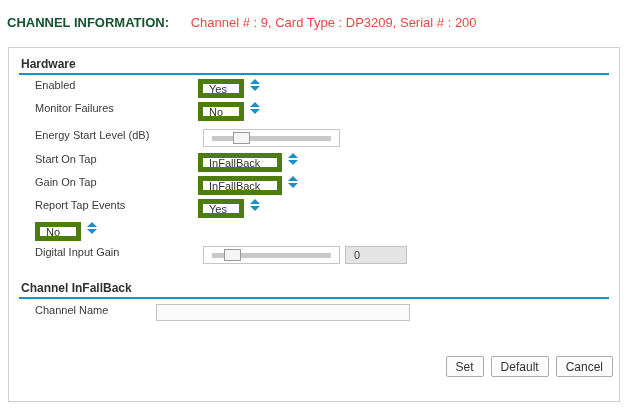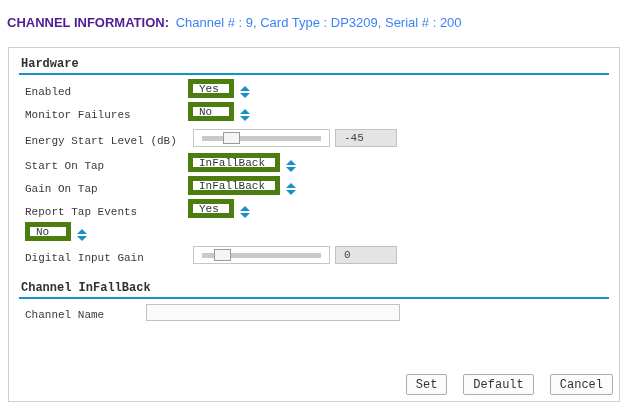--- a/index.html
+++ b/index.html
@@ -10,64 +10,63 @@
     font-family: "Liberation Sans", sans-serif;
     position: relative;
     overflow: hidden;
   }
 
   
   .page-header {
     position: absolute; left: 7px; top: 15px;
     font-size: 13px; white-space: nowrap;
   }
-  .page-header .title { color: #4c1d95; font-weight: bold; }
-  .page-header .subtitle { color: #3b82f6; margin-left: 3px; }
+  .page-header .title { color: #14532d; font-weight: bold; }
+  .page-header .subtitle { color: #ef4444; margin-left: 18px; }
 
   
   .panel {
     position: absolute; left: 8px; top: 47px;
     width: 612px; height: 355px;
     border: 1px solid #cfcfcf;
     background: #ffffff;
-    font-family: Liberation Mono, monospace;
   }
   .section-title {
     margin: 9px 10px 0 10px;
     padding: 0 0 2px 2px;
     font-size: 12px; font-weight: bold; color: #303030;
     line-height: 14px;
     border-bottom: 2px solid #1792c8;
   }
   .section-title.second { margin-top: 17px; }
 
   
   .row {
-    display: flex; align-items: flex-end;
-    margin: 4px 0 0 16px; height: 19px;
+    display: flex; align-items: flex-start;
+    margin: 4px 0 0 26px; height: 19px;
   }
   .row.slider-row-1 { margin-top: 8px; height: 18px; }
   .row.after-slider  { margin-top: 6px; }
   .row.slider-row-2 { margin-top: 5px; height: 18px; }
   .row.cn-row { margin-top: 5px; height: 17px; gap: 8px; }
 
   .field-label {
     width: 163px; flex-shrink: 0;
     font-size: 11px; color: #3a3a3a;
   }
   .cn-row .field-label { width: 113px; }
 
   
   .select-box {
     height: 19px; border: 5px solid #4d7c0f; background: #fff;
     font-size: 11px; color: #333;
     display: flex; align-items: center; padding-left: 6px;
   }
   .select-box.narrow { width: 46px; }
-  .select-box.wide   { width: 92px; }
+  .select-box.wide   { width: 84px; }
 
   
   .spinner {
     margin-left: 6px; display: flex; flex-direction: column;
     gap: 2px; cursor: pointer;
   }
   .spinner .tri-up {
     width: 0; height: 0;
     border-left: 5px solid transparent; border-right: 5px solid transparent;
     border-bottom: 5px solid #1b90c8;
@@ -103,22 +102,22 @@
   
   .text-input {
     width: 254px; height: 17px;
     border: 1px solid #c2c2c2; background: #fafafa;
     font-size: 11px; color: #333; padding: 0 4px;
     font-family: inherit;
   }
 
   
   .button-row {
-    position: absolute; right: 6px; bottom: 6px;
-    display: flex; gap: 16px;
+    position: absolute; right: 6px; bottom: 24px;
+    display: flex; gap: 7px;
   }
   .btn {
     height: 21px; padding: 0 9px;
     background: #fcfcfc; border: 1px solid #ababab; border-radius: 2px;
     font-size: 12px; color: #333; font-family: inherit;
     cursor: pointer;
   }
 </style>
 </head>
 <body>
@@ -150,21 +149,20 @@
     </div>
   </div>
 
   <div class="row slider-row-1">
     <div class="field-label">Energy Start Level (dB)</div>
     <div class="slider-box">
       <div class="slider-track">
         <div class="slider-thumb" style="left: 18%;"></div>
       </div>
     </div>
-    <div class="value-box">-45</div>
   </div>
 
   <div class="row after-slider">
     <div class="field-label">Start On Tap</div>
     <div class="select-box wide">InFallBack</div>
     <div class="spinner">
       <div class="tri-up"></div>
       <div class="tri-down"></div>
     </div>
   </div>

